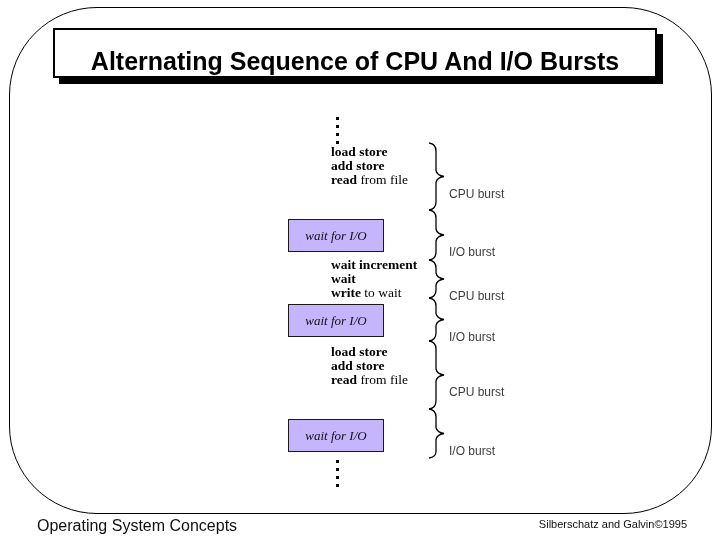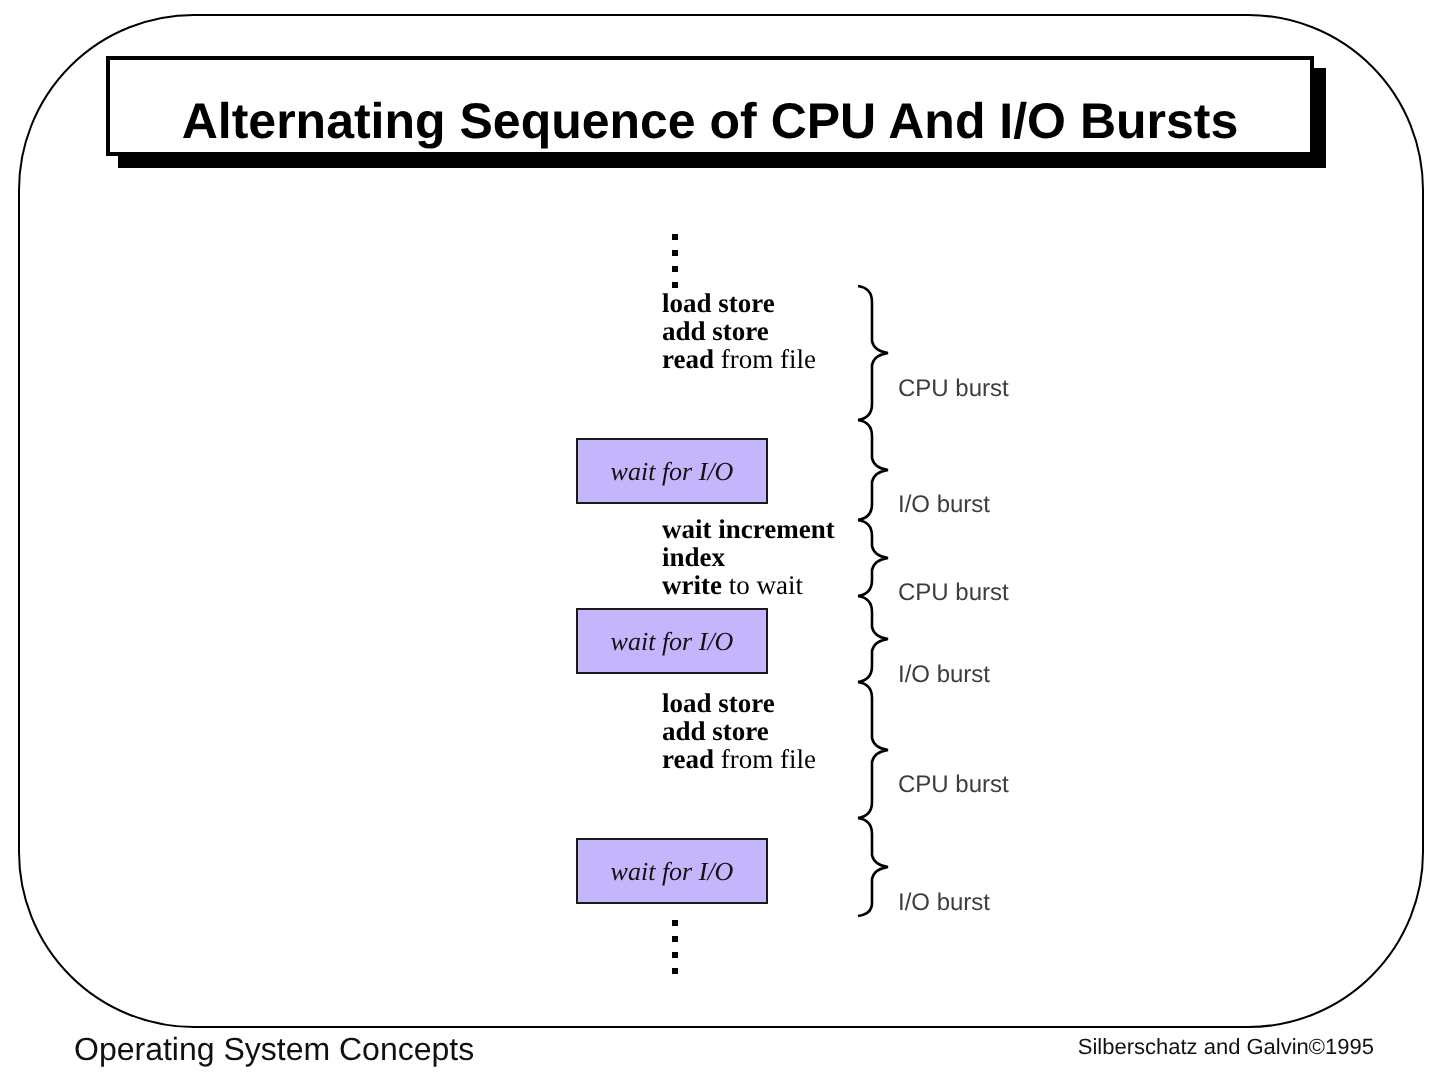--- a/index.html
+++ b/index.html
@@ -64,21 +64,21 @@
   <div><span class="b">add store</span><span></span></div>
   <div><span class="b">read</span><span> from file</span></div>
 </div>
 
 <div class="wait-box" style="top:219px">
   <span>wait for I/O</span>
 </div>
 
 <div class="code" style="top:258px">
   <div><span class="b">wait increment</span><span></span></div>
-  <div><span class="b">index</span><span></span></div>
+  <div><span class="b">wait</span><span></span></div>
   <div><span class="b">write</span><span> to wait</span></div>
 </div>
 
 <div class="wait-box" style="top:304px">
   <span>wait for I/O</span>
 </div>
 
 <div class="code" style="top:345px">
   <div><span class="b">load store</span><span></span></div>
   <div><span class="b">add store</span><span></span></div>

